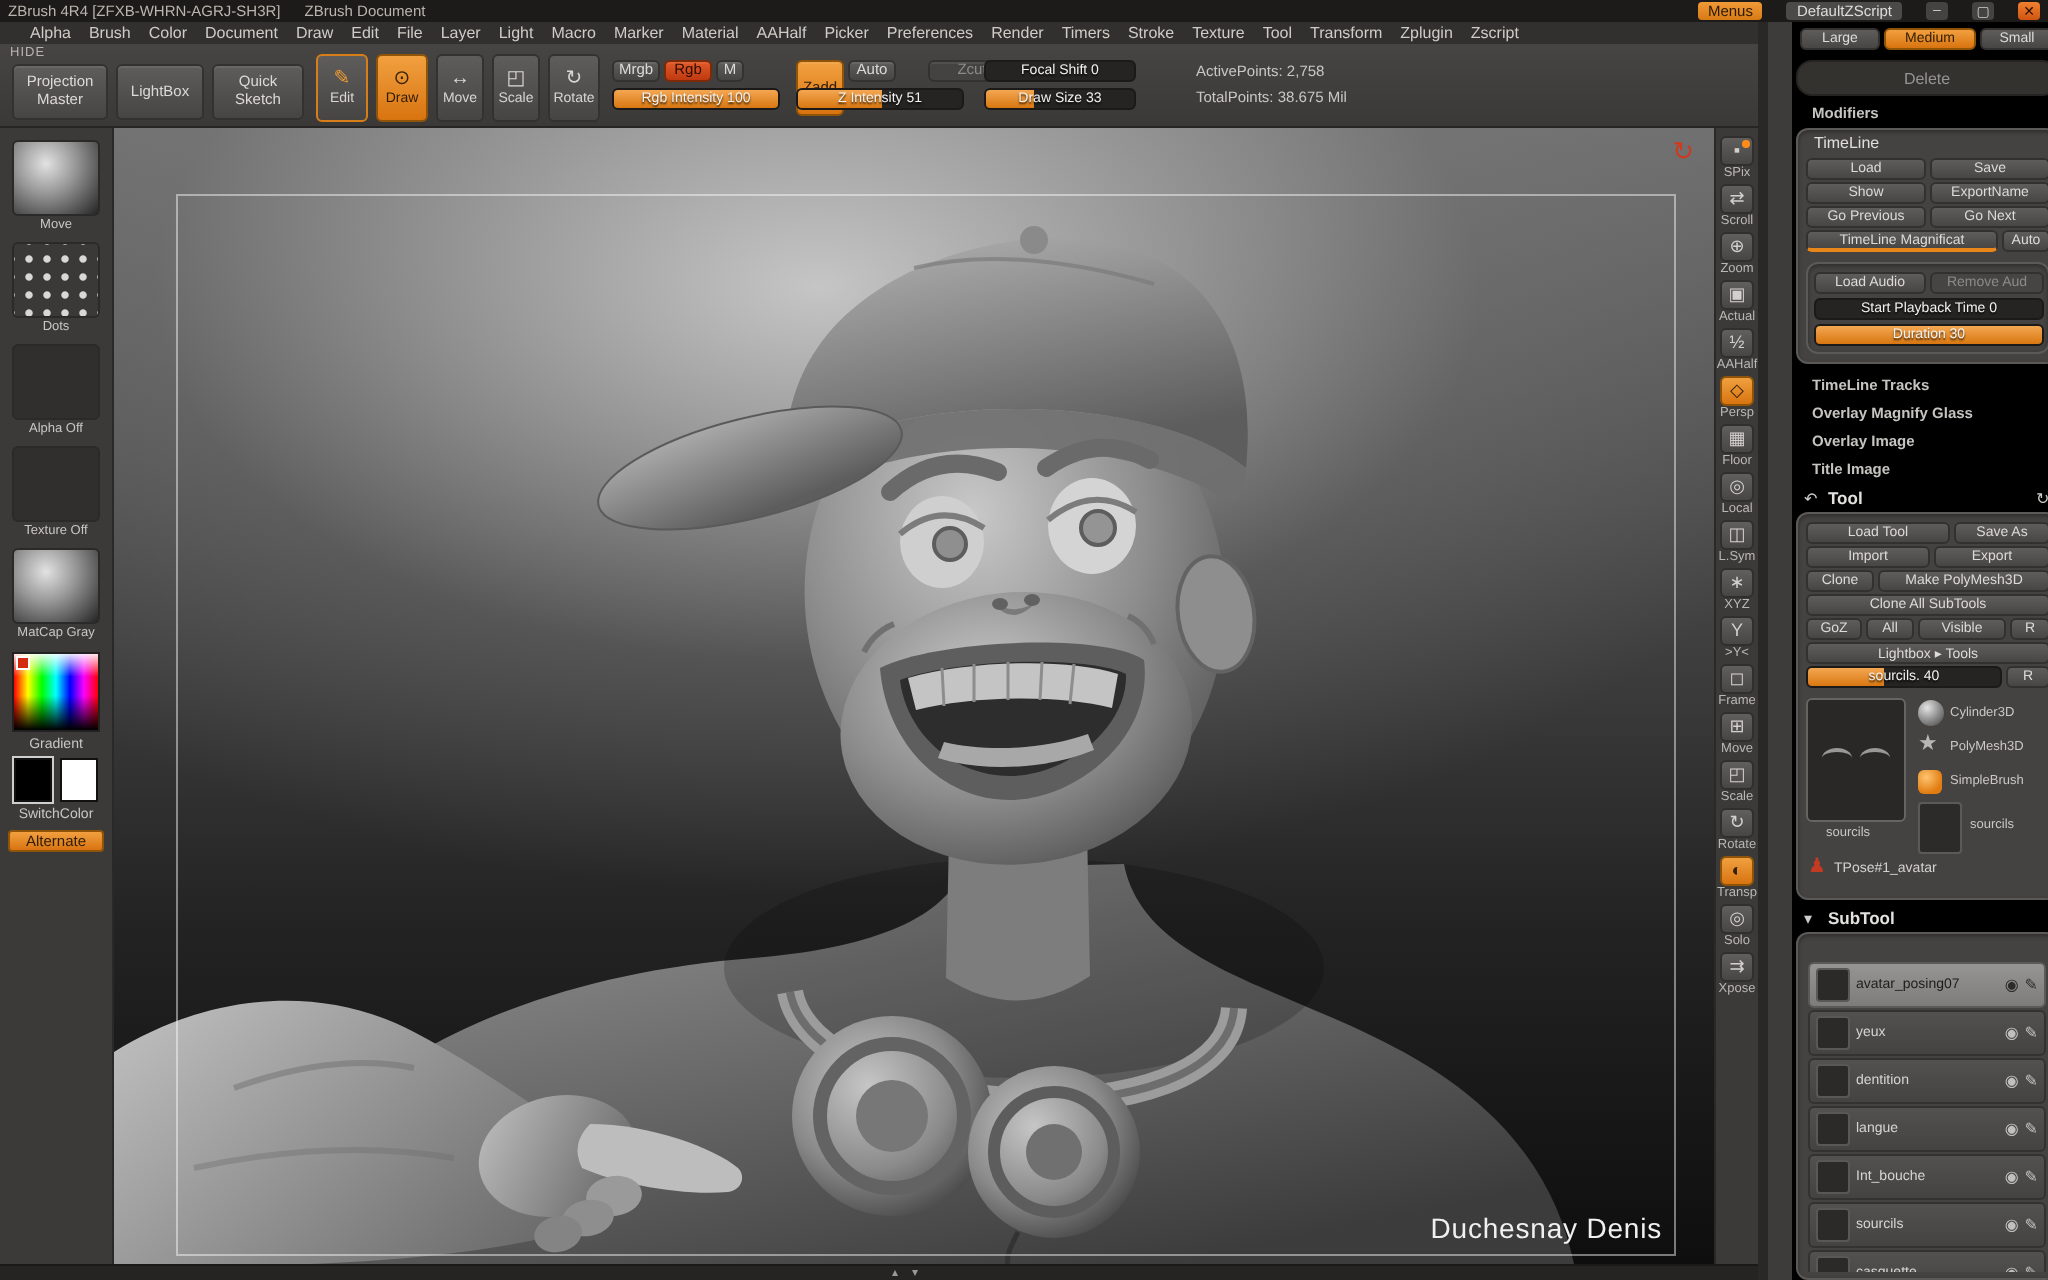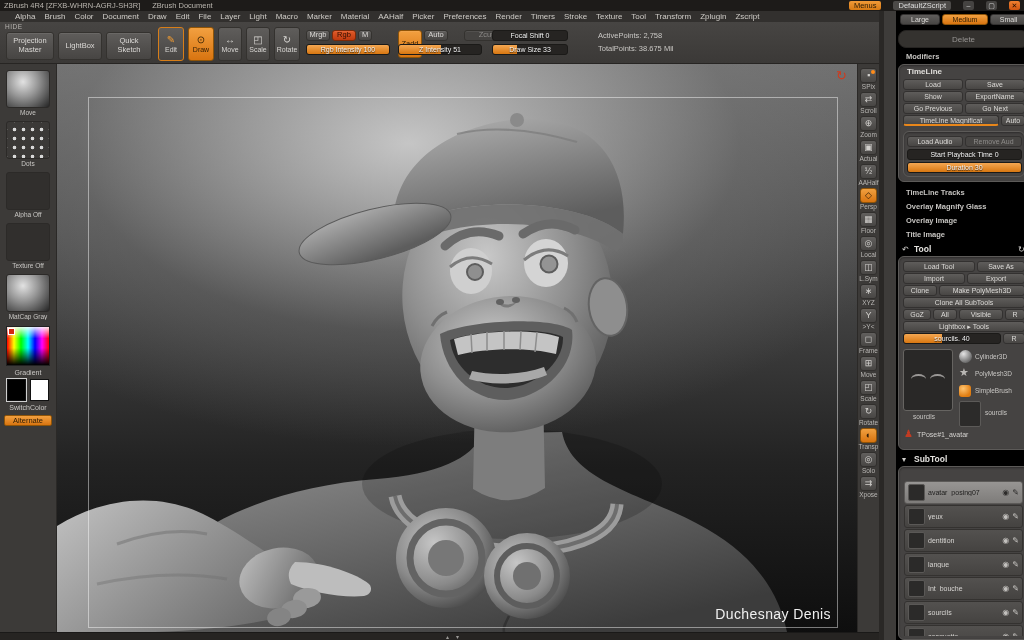--- a/index.html
+++ b/index.html
@@ -78,21 +78,21 @@
   
   .groove{background:#2a2826}
 
   
   .tray{left:896px;top:11px;width:135px;height:629px;background:#000000;overflow:hidden}
   .pbtn{position:absolute;height:11px;display:flex;align-items:center;justify-content:center;background:linear-gradient(#5f5d5b,#484644);border:1px solid #333130;border-radius:3px;color:#dddbd8;font-size:7px;white-space:nowrap;overflow:hidden}
   .pbtn.orange{background:linear-gradient(#f2a040,#d87410);color:#2e1c05;border-color:#8f5408}
   .pbtn.disabled{color:#8d8b89;background:#474543}
   .pbtn.underline{border-bottom:2px solid #e8861a}
   .gbox{position:absolute;border:1px solid #5c5a58;border-radius:6px;background:#454342;box-shadow:inset 0 1px 2px rgba(0,0,0,.35)}
-  .ptitle{position:absolute;left:8px;top:2px;font-size:8px;font-weight:bold;color:#e0dedb}
+  .ptitle{position:absolute;left:8px;top:2px;font-size:8px;font-weight:normal;color:#e0dedb}
   .groove-btn{position:absolute;background:#34322f;border:1px solid #262422;border-radius:8px;display:flex;align-items:center;justify-content:center;color:#969492;font-size:8px}
   .sec-label{position:absolute;left:10px;font-size:7.5px;font-weight:bold;color:#c6c4c1;white-space:nowrap}
   .hdr{position:absolute;font-size:8.5px;font-weight:bold;color:#e3e1de}
   .hdr-ico{position:absolute;font-size:8px;color:#cfcdca}
   .big-thumb{position:absolute;background:#292827;border:1px solid #666461;border-radius:3px}
   .big-thumb::before,.big-thumb::after{content:"";position:absolute;top:24px;width:15px;height:8px;border-top:2px solid #9a9896;border-radius:50%}
   .big-thumb::before{left:7px}
   .big-thumb::after{right:7px}
   .mini-label{position:absolute;font-size:6.5px;color:#c9c7c4;white-space:nowrap}
   .ball{position:absolute;width:13px;height:13px;border-radius:50%;background:radial-gradient(circle at 35% 30%,#e4e4e4,#8c8c8c 52%,#3f3f3f)}

